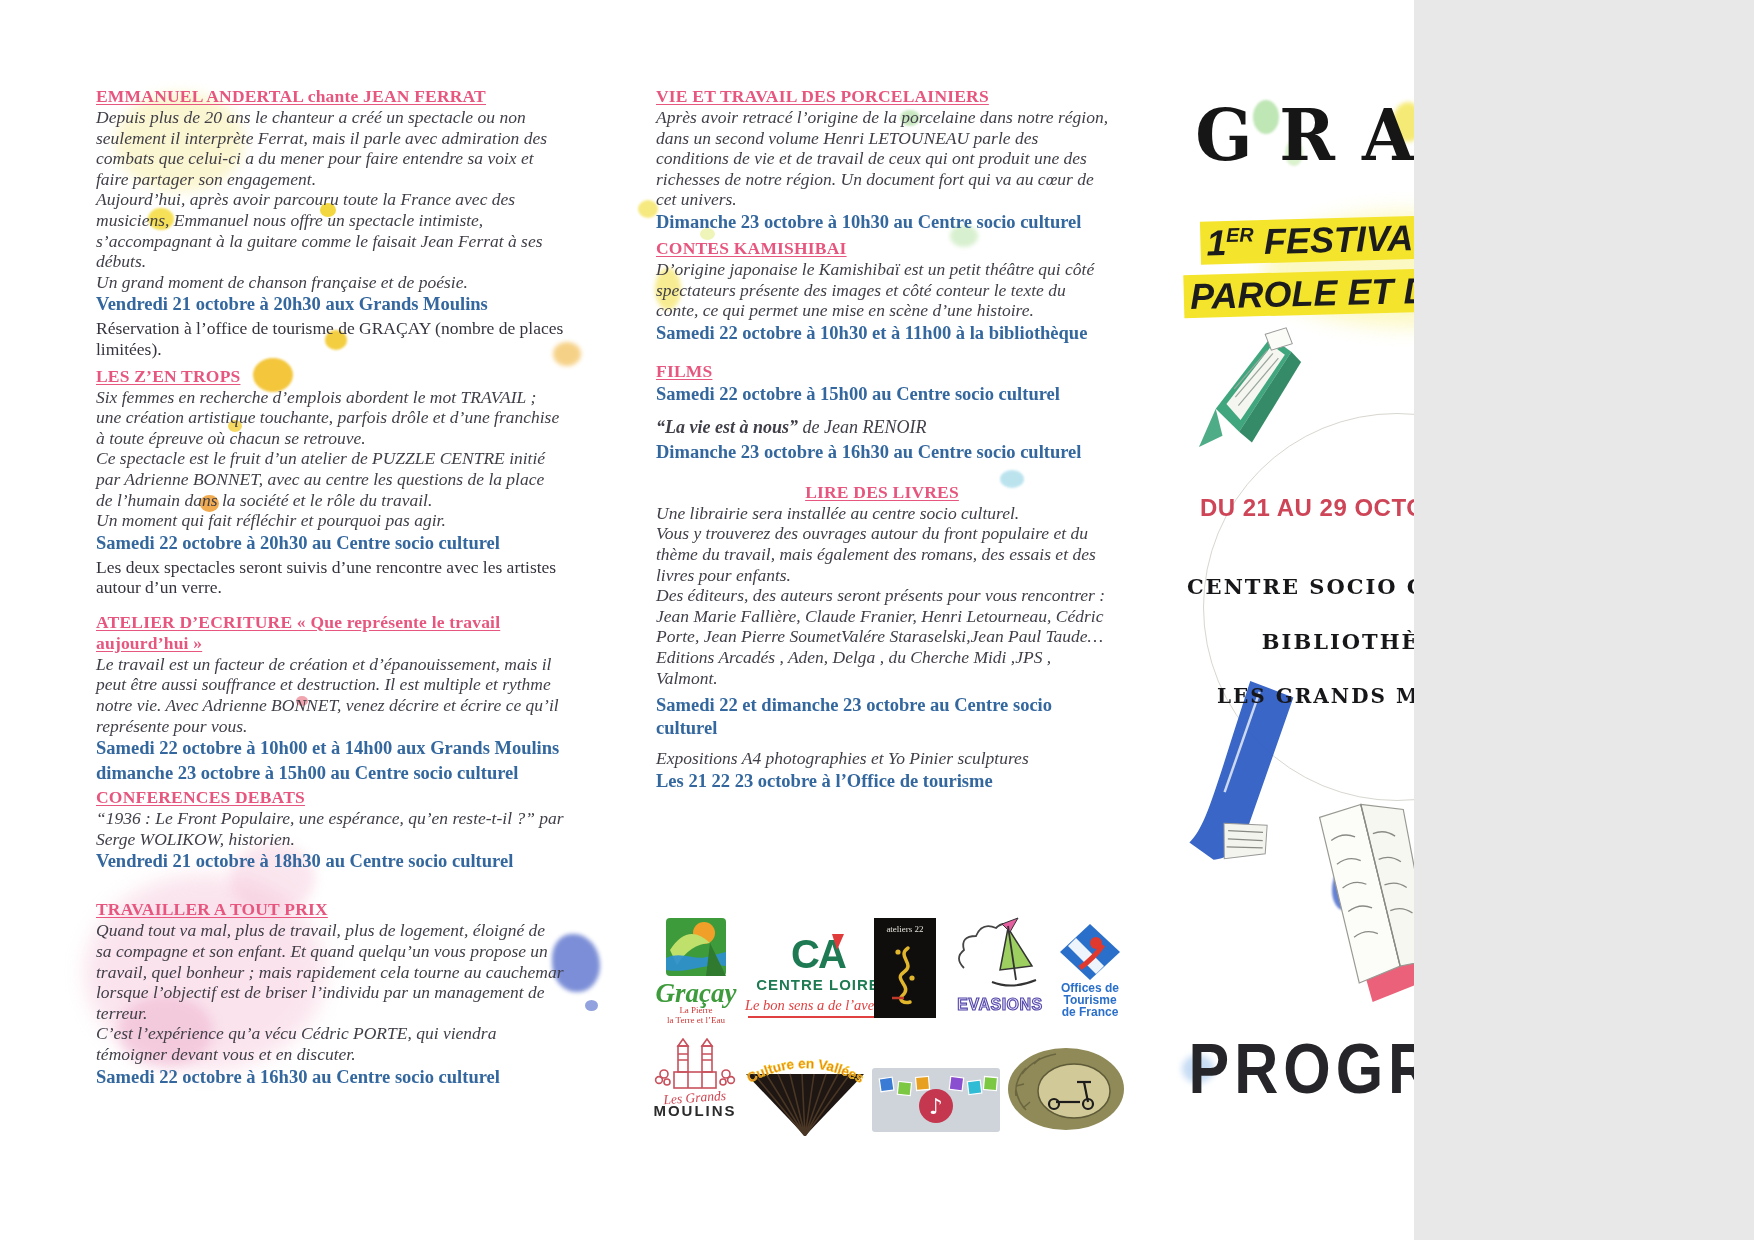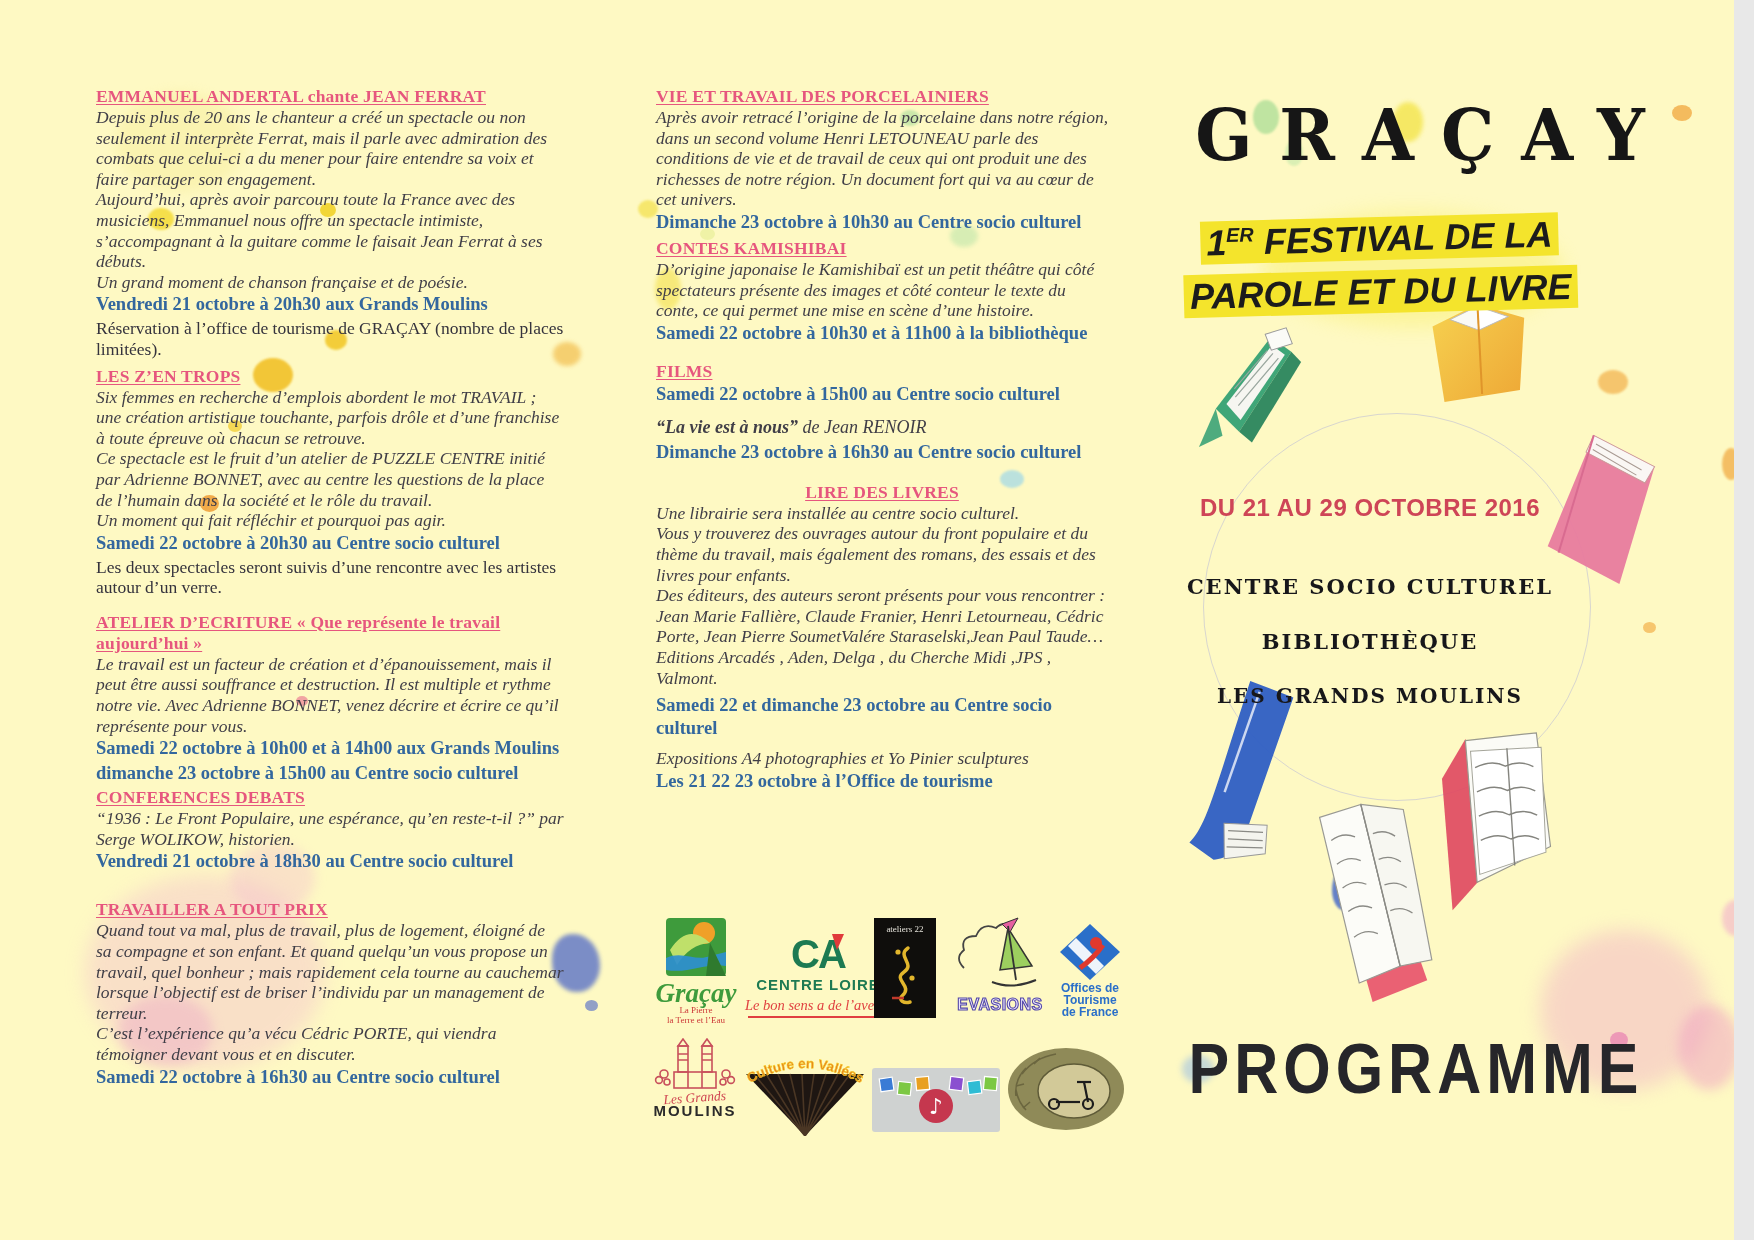--- a/index.html
+++ b/index.html
@@ -1,16 +1,16 @@
 <!DOCTYPE html>
 <html><head>
 <meta charset="utf-8">
 <style>
   html,body{margin:0;padding:0;background:#e8e8e8;}
-  .page{position:relative;width:1734px;height:1240px;background:#fef9c3;overflow:hidden;
+  .page{position:relative;width:1414px;height:1240px;background:#ffffff;overflow:hidden;
         font-family:"Liberation Serif",serif;}
   
   .splash{position:absolute;border-radius:50%;pointer-events:none;}
   
   .col{position:absolute;top:86px;z-index:3;}
   .col-left{left:96px;width:468px;}
   .col-mid{left:656px;width:452px;}
   .sec-heading{font-size:17.5px;font-weight:bold;color:#e6567e;line-height:21px;
                text-decoration:underline;text-underline-offset:2px;letter-spacing:.2px;}
   .body-italic{font-style:italic;font-size:17.5px;line-height:20.6px;color:#403e47;}

